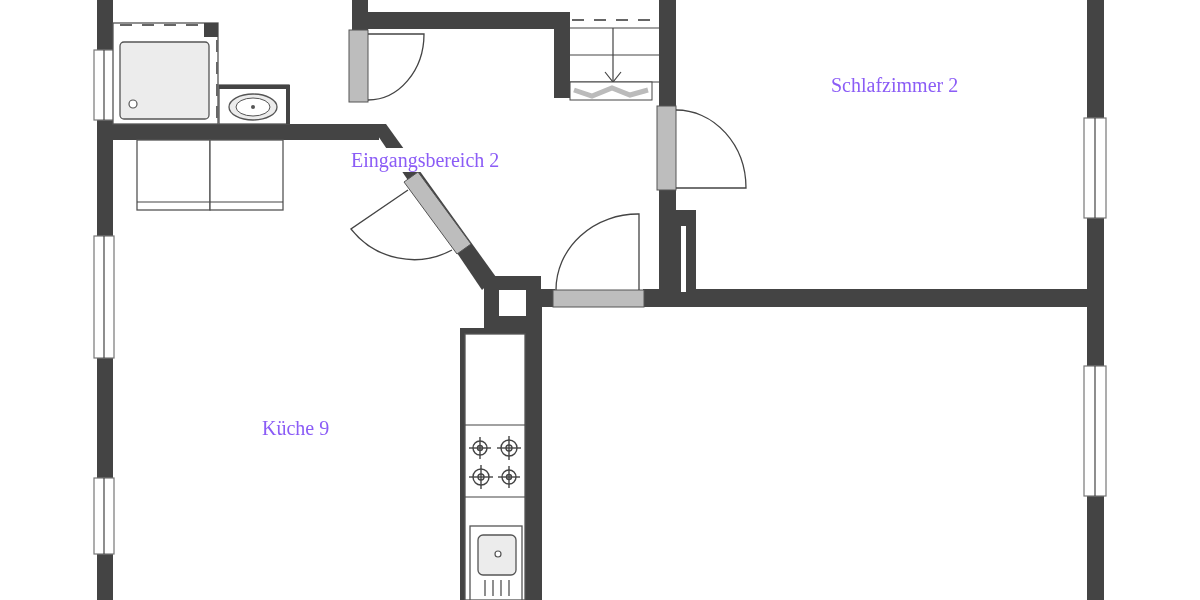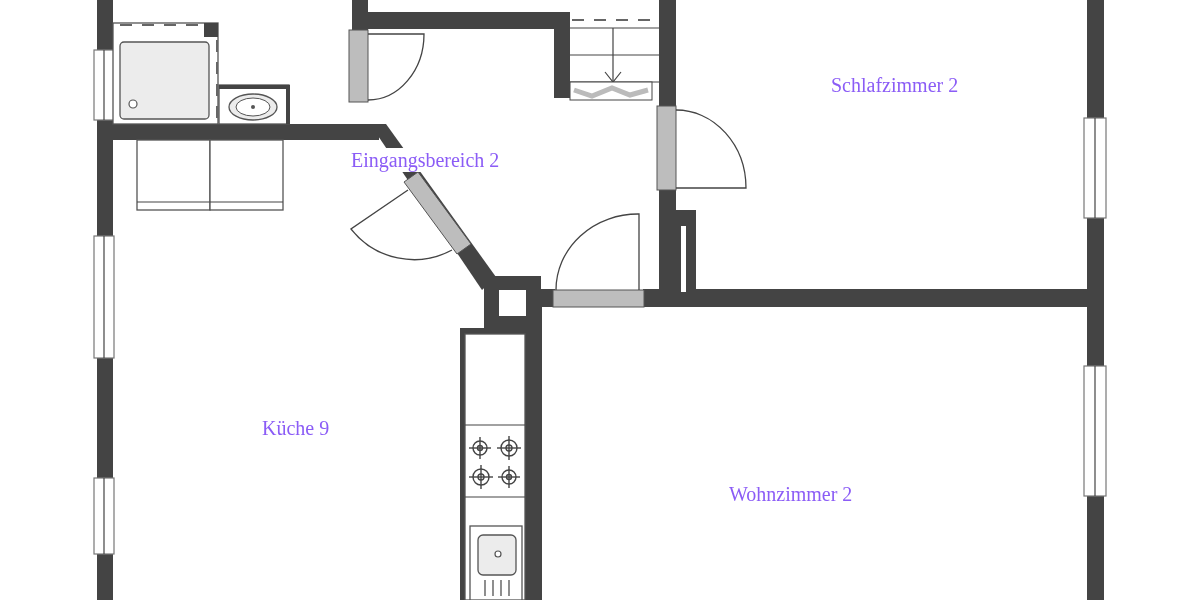--- a/index.html
+++ b/index.html
@@ -183,14 +183,13 @@
         <line class="thin" x1="493" y1="580" x2="493" y2="596"></line>
         <line class="thin" x1="501" y1="580" x2="501" y2="596"></line>
         <line class="thin" x1="509" y1="580" x2="509" y2="596"></line>
       </g>
     </g>
   </svg>
 
   <div class="label" style="left:349px; top:104px;margin-top:44px;">Eingangsbereich 2</div>
   <div class="label" style="left:829px; top:73px;">Schlafzimmer 2</div>
   <div class="label" style="left:260px; top:416px;">Küche 9</div>
-  <div class="label" style="left:727px; top:482px;">Wohnzimmer 2</div>
 </div>
 
 </body></html>

